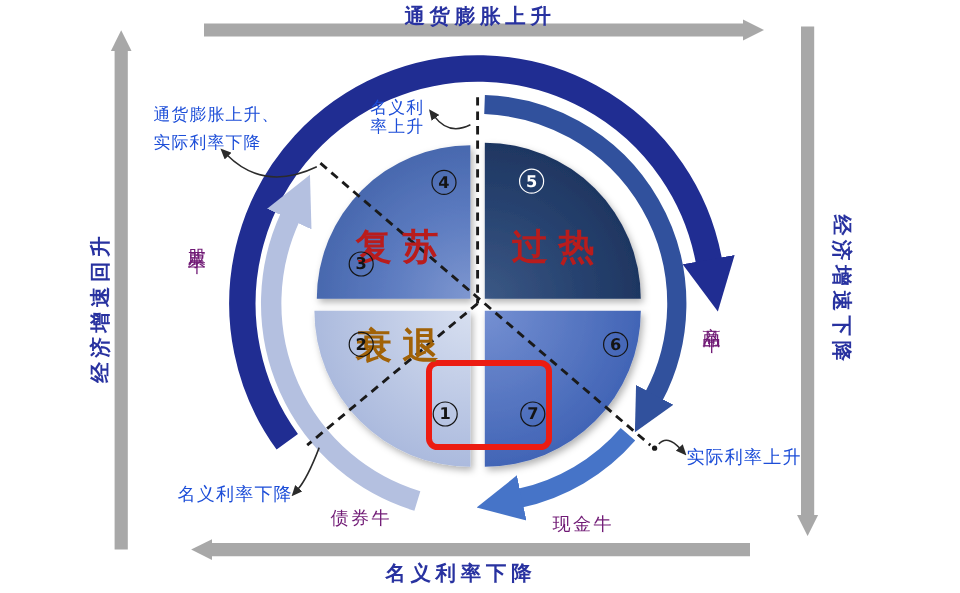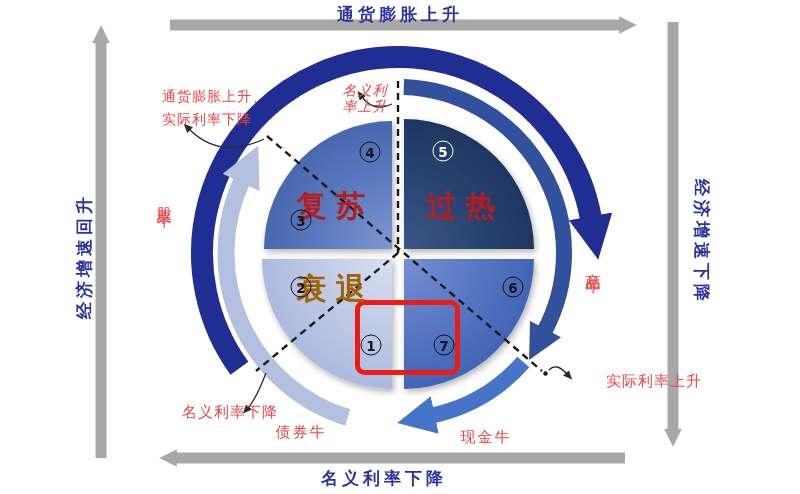--- a/index.html
+++ b/index.html
@@ -13,24 +13,24 @@
   .axis-label.vert-l{transform:translate(-50%,-50%) rotate(-90deg);}
   .axis-label.vert-r{transform:translate(-50%,-50%) rotate(90deg);}
   .q-label{color:#b91c1c;font-size:30px;font-weight:bold;letter-spacing:9px;padding-left:9px;}
   .q-label.dim{color:#a16207;}
   .step{
     width:21px;height:21px;border:1.7px solid #141414;border-radius:50%;
     color:#141414;font-size:13.5px;font-weight:bold;line-height:21px;text-align:center;
     font-family:"DejaVu Sans","Liberation Sans",sans-serif;background:transparent;box-sizing:border-box;
   }
   .step.on-dark{border-color:#ffffff;color:#ffffff;}
-  .note{color:#ef4444;font-size:14px;letter-spacing:1px;margin-left:34px;}
-  .note.block{text-align:right;line-height:16px;font-style:italic;}
+  .note{color:#1d4ed8;font-size:14px;letter-spacing:1px;}
+  .note.block{text-align:right;line-height:16px;}
   .note.left{transform:none;text-align:left;line-height:23px;}
-  .asset{color:#ef4444;font-size:15px;letter-spacing:2px;}
+  .asset{color:#701a75;font-size:15px;letter-spacing:2px;}
   .asset.vert{transform:none;writing-mode:vertical-rl;text-orientation:upright;letter-spacing:3px;}
 </style>
 </head>
 <body>
 
 <div class="stage">
 
   <svg width="800" height="494" viewBox="0 0 800 494">
     <defs>
       <marker id="mGray" viewBox="0 0 10 10" markerWidth="1.6" markerHeight="2.5" refX="0.5" refY="5" orient="auto" markerUnits="strokeWidth">

